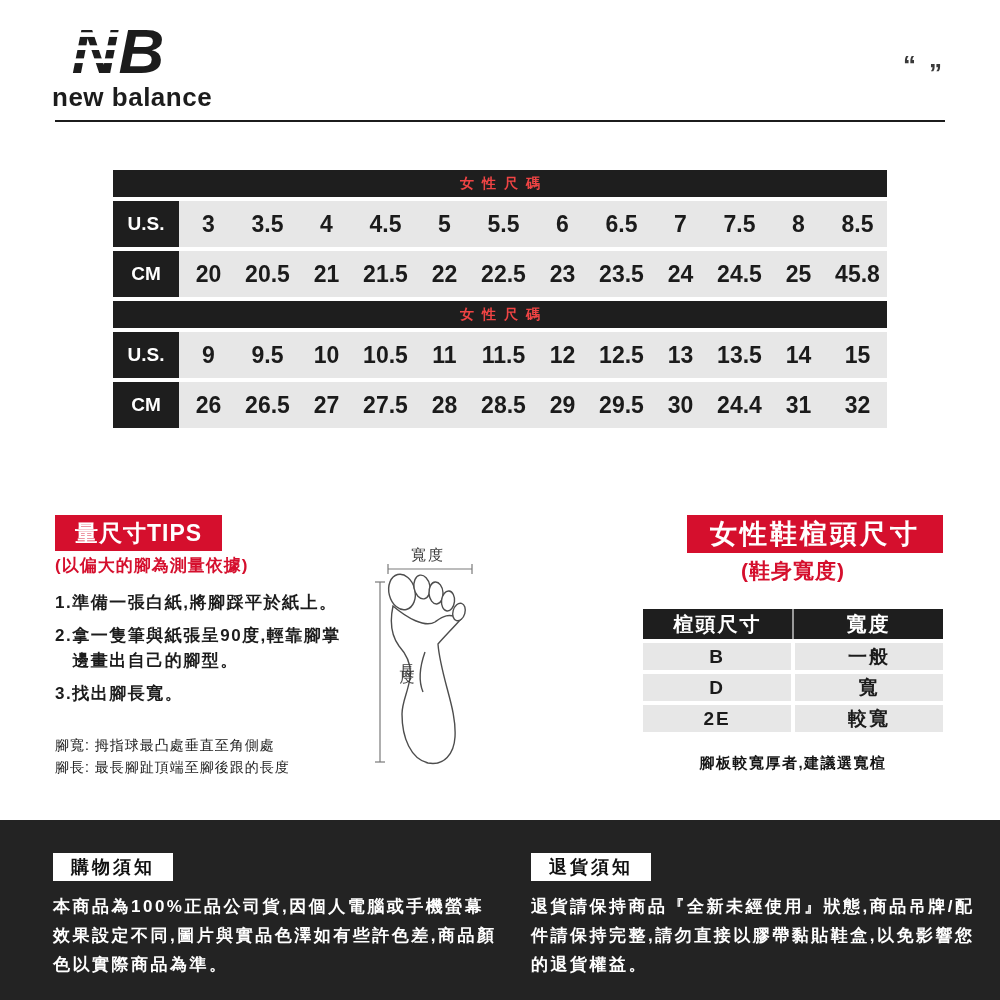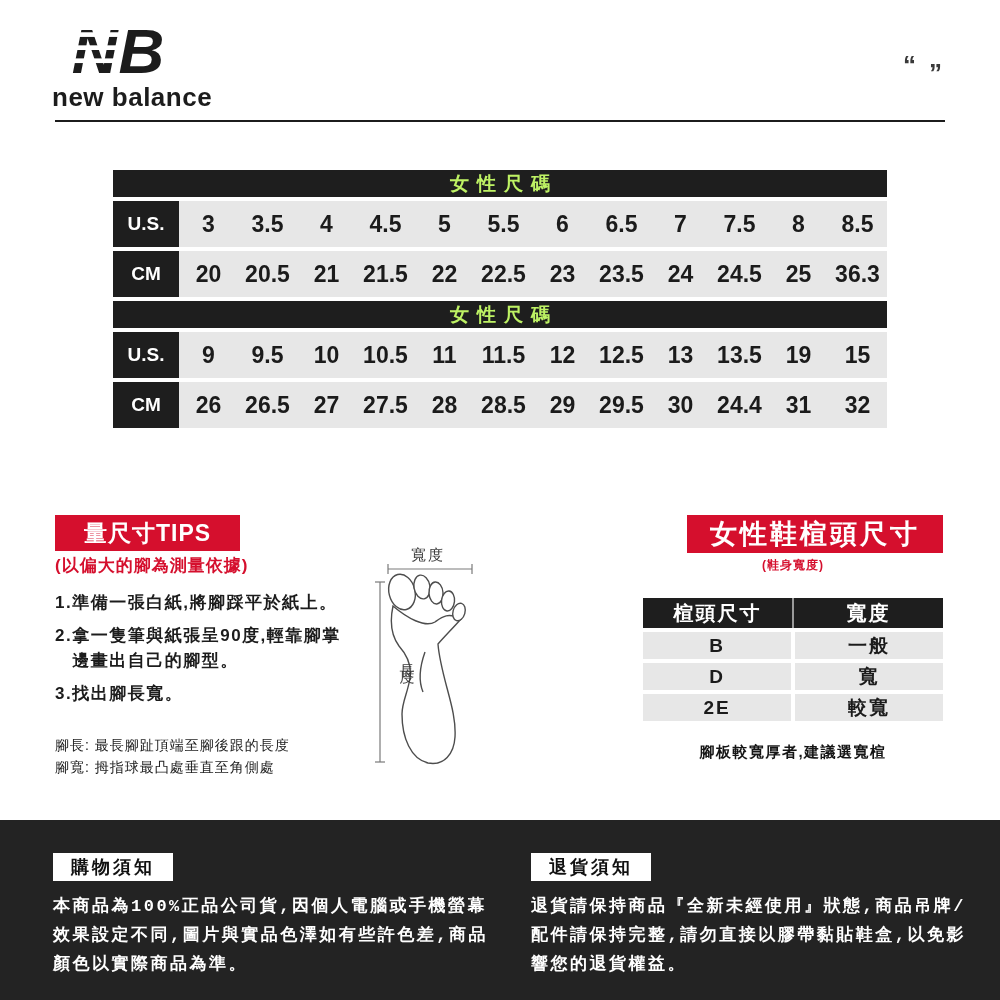--- a/index.html
+++ b/index.html
@@ -10,52 +10,52 @@
   .nb-logo { position:absolute; left:70px; top:16px; width:112px; height:68px; }
   .wordmark { position:absolute; left:52px; top:82px; font-size:26px; font-weight:bold; color:#1c1c1c; letter-spacing:0.5px; }
   .page-title { position:absolute; right:55px; top:58px; display:flex; align-items:flex-start; font-size:40px; font-weight:bold; color:#242424; letter-spacing:3px; }
   .q-mark { font-size:26px; font-weight:bold; color:#3a3a3a; line-height:1; }
   .q-left { align-self:flex-end; transform:translateY(-6px); margin-right:5px; }
   .q-right { align-self:flex-start; transform:translateY(2px); margin-left:5px; }
   .divider { position:absolute; left:55px; top:120px; width:890px; height:2px; background:#1c1c1c; }
 
   
   .size-table { position:absolute; left:113px; top:170px; width:774px; display:flex; flex-direction:column; gap:4px; }
-  .size-head { height:27px; background:#1e1e1e; color:#bef264; font-size:19px; font-weight:bold; letter-spacing:8px; text-indent:8px; display:flex; align-items:center; justify-content:center; }
+  .size-head { height:27px; background:#1e1e1e; color:#ef4444; font-size:14px; font-weight:bold; letter-spacing:8px; text-indent:8px; display:flex; align-items:center; justify-content:center; }
   .size-row { display:grid; grid-template-columns:66px repeat(12,1fr); gap:0; height:46px; }
   .slabel { background:#1e1e1e; color:#fff; font-size:19px; font-weight:bold; display:flex; align-items:center; justify-content:center; }
   .scell { background:#e7e7e7; color:#1b1b1b; font-size:23px; font-weight:bold; display:flex; align-items:center; justify-content:center; }
 
   
   .tips { position:absolute; left:55px; top:515px; width:306px; }
-  .tips-heading { width:185px; height:36px; background:var(--red); color:#fff; font-size:23px; font-weight:bold; letter-spacing:1px; display:flex; align-items:center; justify-content:center; }
+  .tips-heading { width:167px; height:36px; background:var(--red); color:#fff; font-size:23px; font-weight:bold; letter-spacing:1px; display:flex; align-items:center; justify-content:center; }
   .tips-sub { margin-top:3px; color:var(--red); font-size:17px; font-weight:bold; letter-spacing:1px; }
   .tips-steps { margin-top:13px; width:288px; display:flex; flex-direction:column; gap:7px; }
   .step { display:flex; font-size:17px; font-weight:600; color:#1c1c1c; line-height:1.5; letter-spacing:1.5px; }
   .step-num { flex:0 0 auto; }
   .tips-notes { margin-top:28px; font-size:14px; color:#222; line-height:1.6; letter-spacing:1px; }
 
   
   .foot-diagram { position:absolute; left:345px; top:540px; width:150px; height:235px; }
   .width-label { position:absolute; left:66px; top:6px; font-size:15px; color:#3a3a3a; letter-spacing:2px; }
   .length-label { position:absolute; left:52px; top:112px; writing-mode:vertical-rl; font-size:15px; color:#3a3a3a; letter-spacing:4px; }
 
   
   .wc { position:absolute; left:643px; top:515px; width:300px; }
   .wc-heading { height:38px; background:var(--red); color:#fff; font-size:27px; font-weight:bold; letter-spacing:3px; display:flex; align-items:center; justify-content:center;margin-left:44px; }
-  .wc-sub { margin-top:4px; text-align:center; color:var(--red); font-size:12px; font-weight:bold; letter-spacing:1px; }
+  .wc-sub { margin-top:4px; text-align:center; color:var(--red); font-size:21px; font-weight:bold; letter-spacing:1px; }
   .wc-table { margin-top:24px; display:flex; flex-direction:column; gap:4px; }
   .wc-header { display:grid; grid-template-columns:1fr 1fr; gap:2px; background:#9a9a9a; height:30px; }
   .wc-hcell { background:#1e1e1e; color:#fff; font-size:20px; font-weight:bold; letter-spacing:2px; display:flex; align-items:center; justify-content:center; }
   .wc-row { display:grid; grid-template-columns:1fr 1fr; gap:4px; height:27px; }
   .wc-cell { background:#e7e7e7; color:#1b1b1b; font-size:19px; font-weight:bold; letter-spacing:2px; display:flex; align-items:center; justify-content:center; }
   .wc-note { margin-top:22px; text-align:center; font-size:15px; font-weight:600; color:#151515; letter-spacing:1.5px; }
 
   
-  .footer { position:absolute; left:0; top:820px; width:1000px; height:180px; background:#232323;font-family:Liberation Mono, monospace; }
+  .footer { position:absolute; left:0; top:820px; width:1000px; height:180px; background:#232323; }
   .notice { position:absolute; top:33px; width:448px; }
   .notice-left { left:53px; }
   .notice-right { left:531px; }
   .notice-label { width:120px; height:28px; background:#fff; color:#111; font-size:18px; font-weight:bold; letter-spacing:3px; display:flex; align-items:center; justify-content:center; }
   .notice-text { margin-top:11px; color:#fff; font-size:17px; font-weight:bold; line-height:1.72; letter-spacing:2.5px; }
 
   :root { --red:#d50f2d; }
 </style>
 </head>
 <body>
@@ -102,36 +102,36 @@
         <div class="scell">20.5</div>
         <div class="scell">21</div>
         <div class="scell">21.5</div>
         <div class="scell">22</div>
         <div class="scell">22.5</div>
         <div class="scell">23</div>
         <div class="scell">23.5</div>
         <div class="scell">24</div>
         <div class="scell">24.5</div>
         <div class="scell">25</div>
-        <div class="scell">36.3</div>
+        <div class="scell">45.8</div>
       </div>
     <div class="size-head">女性尺碼</div>
     <div class="size-row">
       <div class="slabel">U.S.</div>
     <div class="scell">9</div>
         <div class="scell">9.5</div>
         <div class="scell">10</div>
         <div class="scell">10.5</div>
         <div class="scell">11</div>
         <div class="scell">11.5</div>
         <div class="scell">12</div>
         <div class="scell">12.5</div>
         <div class="scell">13</div>
         <div class="scell">13.5</div>
-        <div class="scell">19</div>
+        <div class="scell">14</div>
         <div class="scell">15</div>
       </div>
     <div class="size-row">
       <div class="slabel">CM</div>
     <div class="scell">26</div>
         <div class="scell">26.5</div>
         <div class="scell">27</div>
         <div class="scell">27.5</div>
         <div class="scell">28</div>
         <div class="scell">28.5</div>
@@ -155,22 +155,22 @@
       <div class="step">
         <span class="step-num">2.</span>
         <span>拿一隻筆與紙張呈90度,輕靠腳掌邊畫出自己的腳型。</span>
       </div>
       <div class="step">
         <span class="step-num">3.</span>
         <span>找出腳長寬。</span>
       </div>
     </div>
     <div class="tips-notes">
+      <div>腳寬: 拇指球最凸處垂直至角側處</div>
       <div>腳長: 最長腳趾頂端至腳後跟的長度</div>
-      <div>腳寬: 拇指球最凸處垂直至角側處</div>
     </div>
   </div>
 
   <div class="foot-diagram">
     <svg width="150" height="235" viewBox="0 0 150 235">
       <g stroke="#7a7a7a" stroke-width="1.2">
         <line x1="43" y1="29" x2="127" y2="29"></line>
         <line x1="43" y1="24" x2="43" y2="34"></line>
         <line x1="127" y1="24" x2="127" y2="34"></line>
         <line x1="35" y1="42" x2="35" y2="222"></line>

